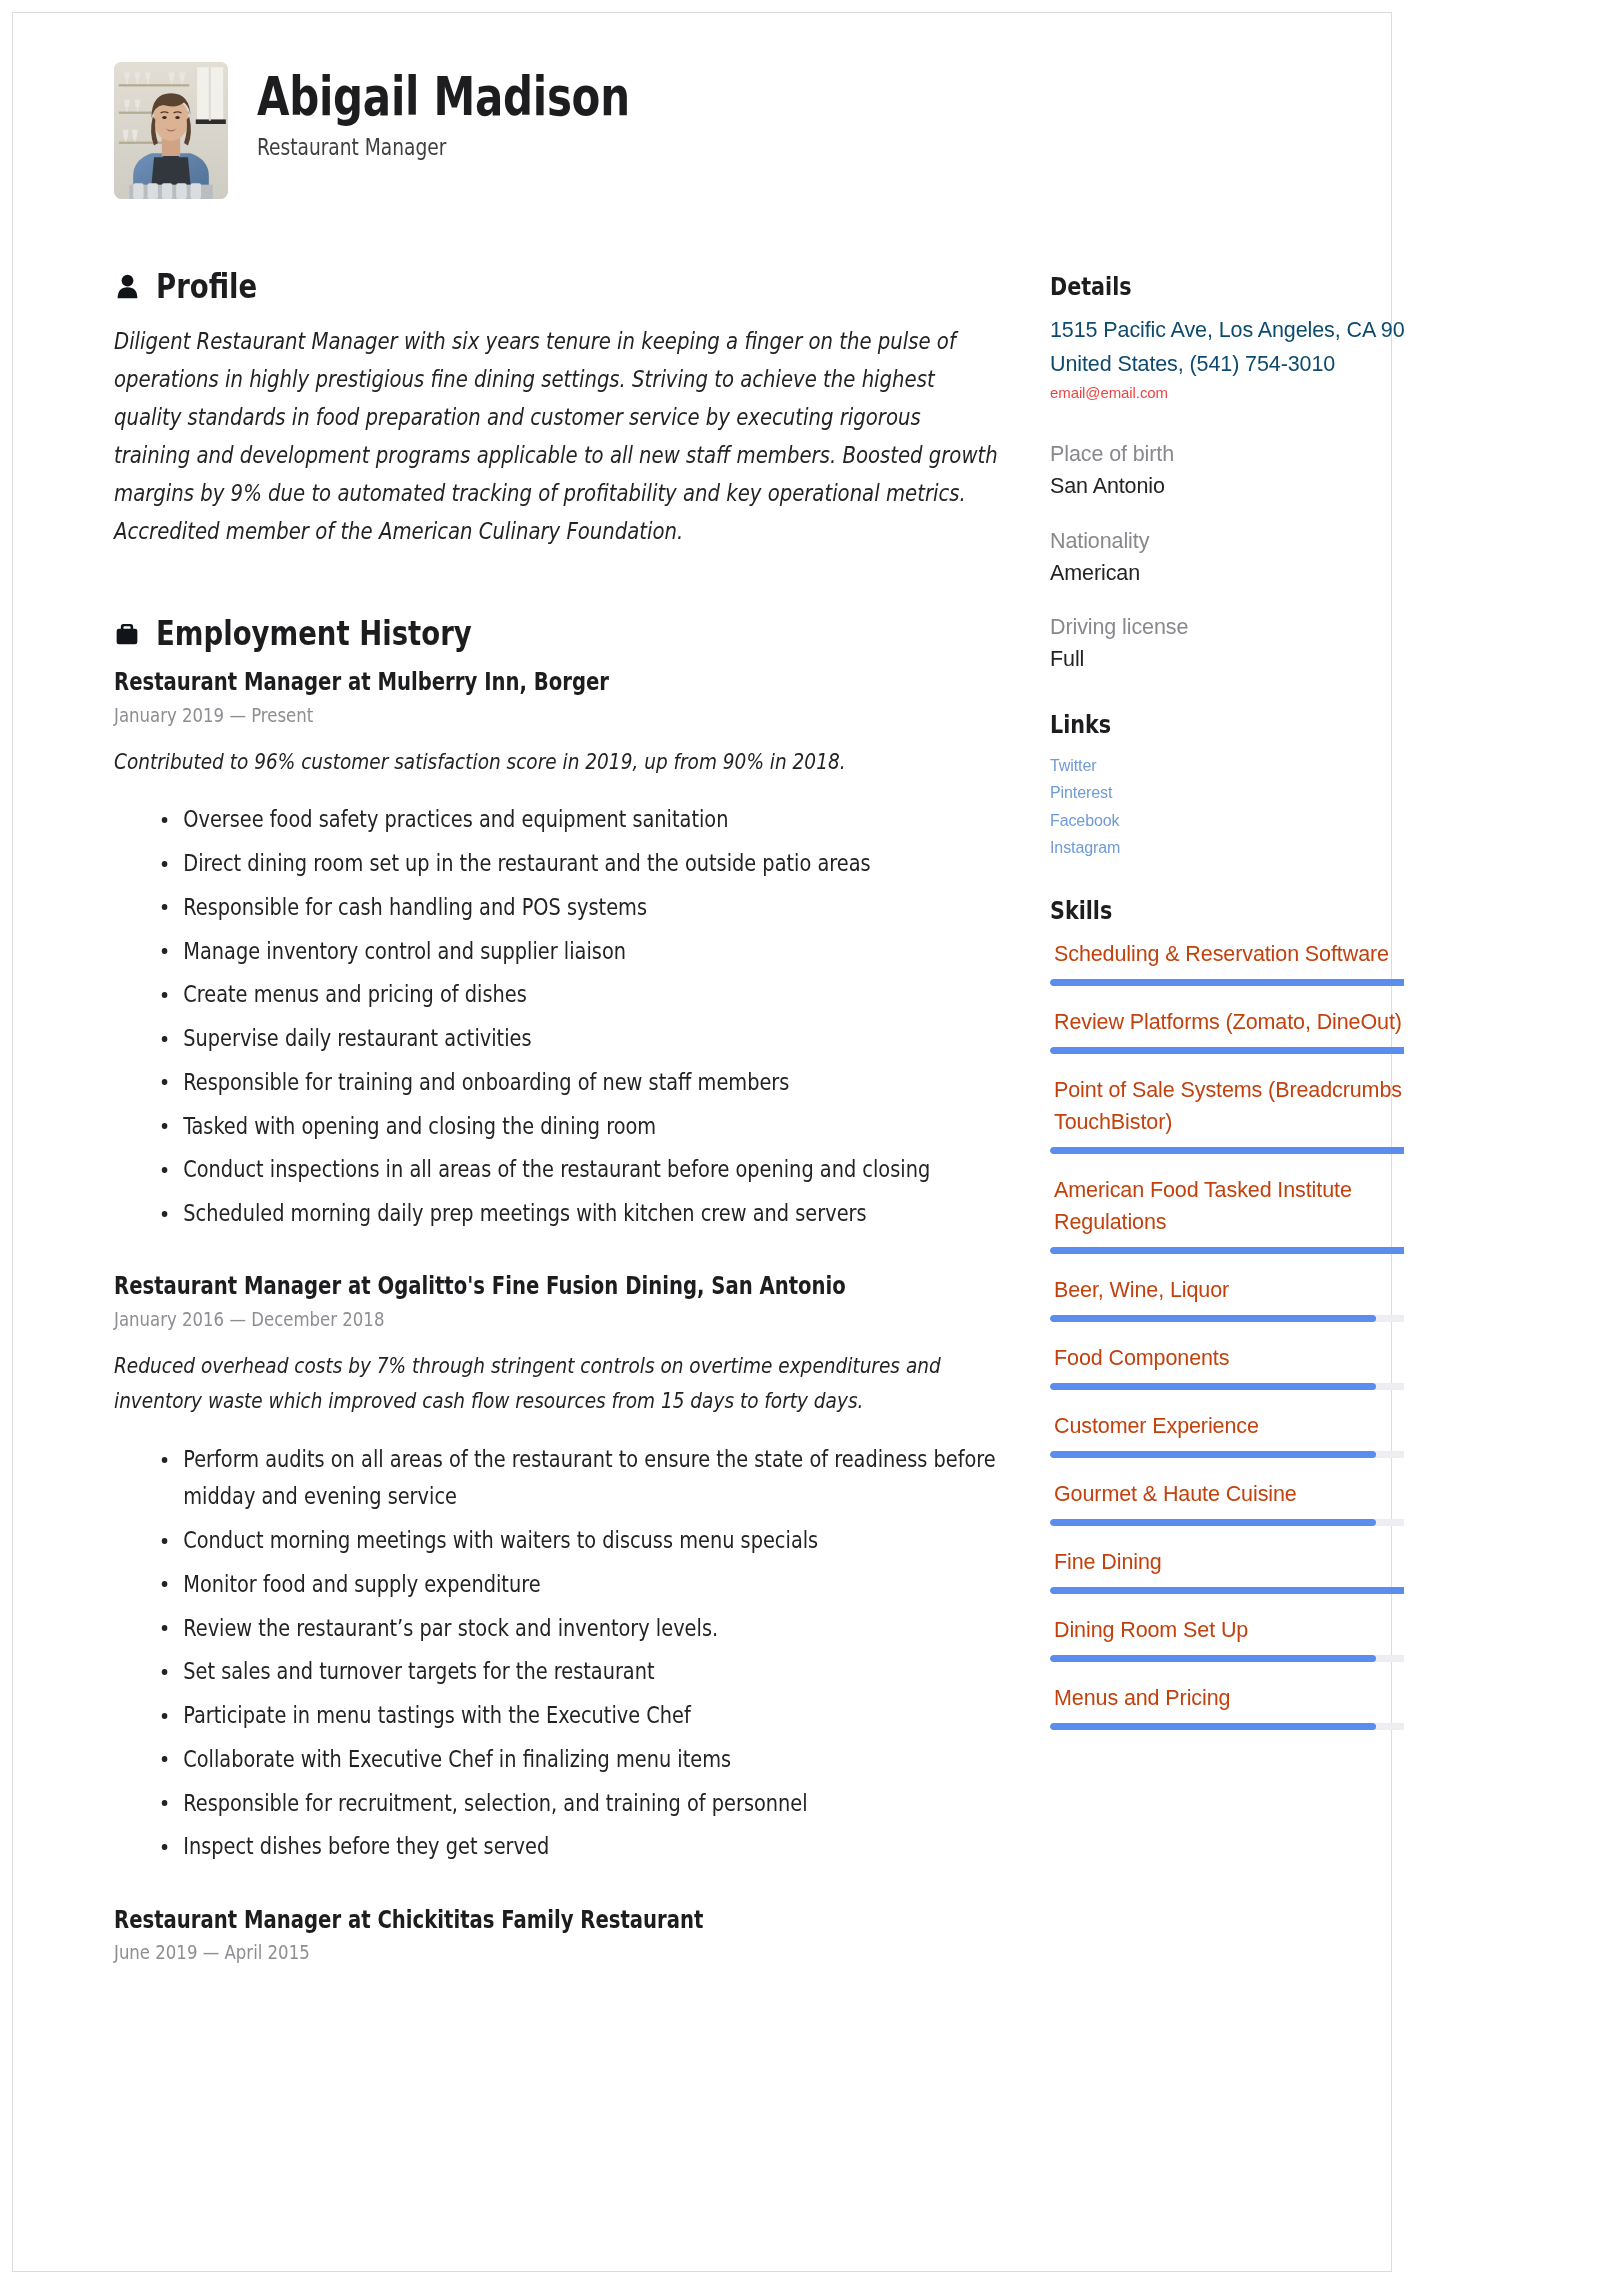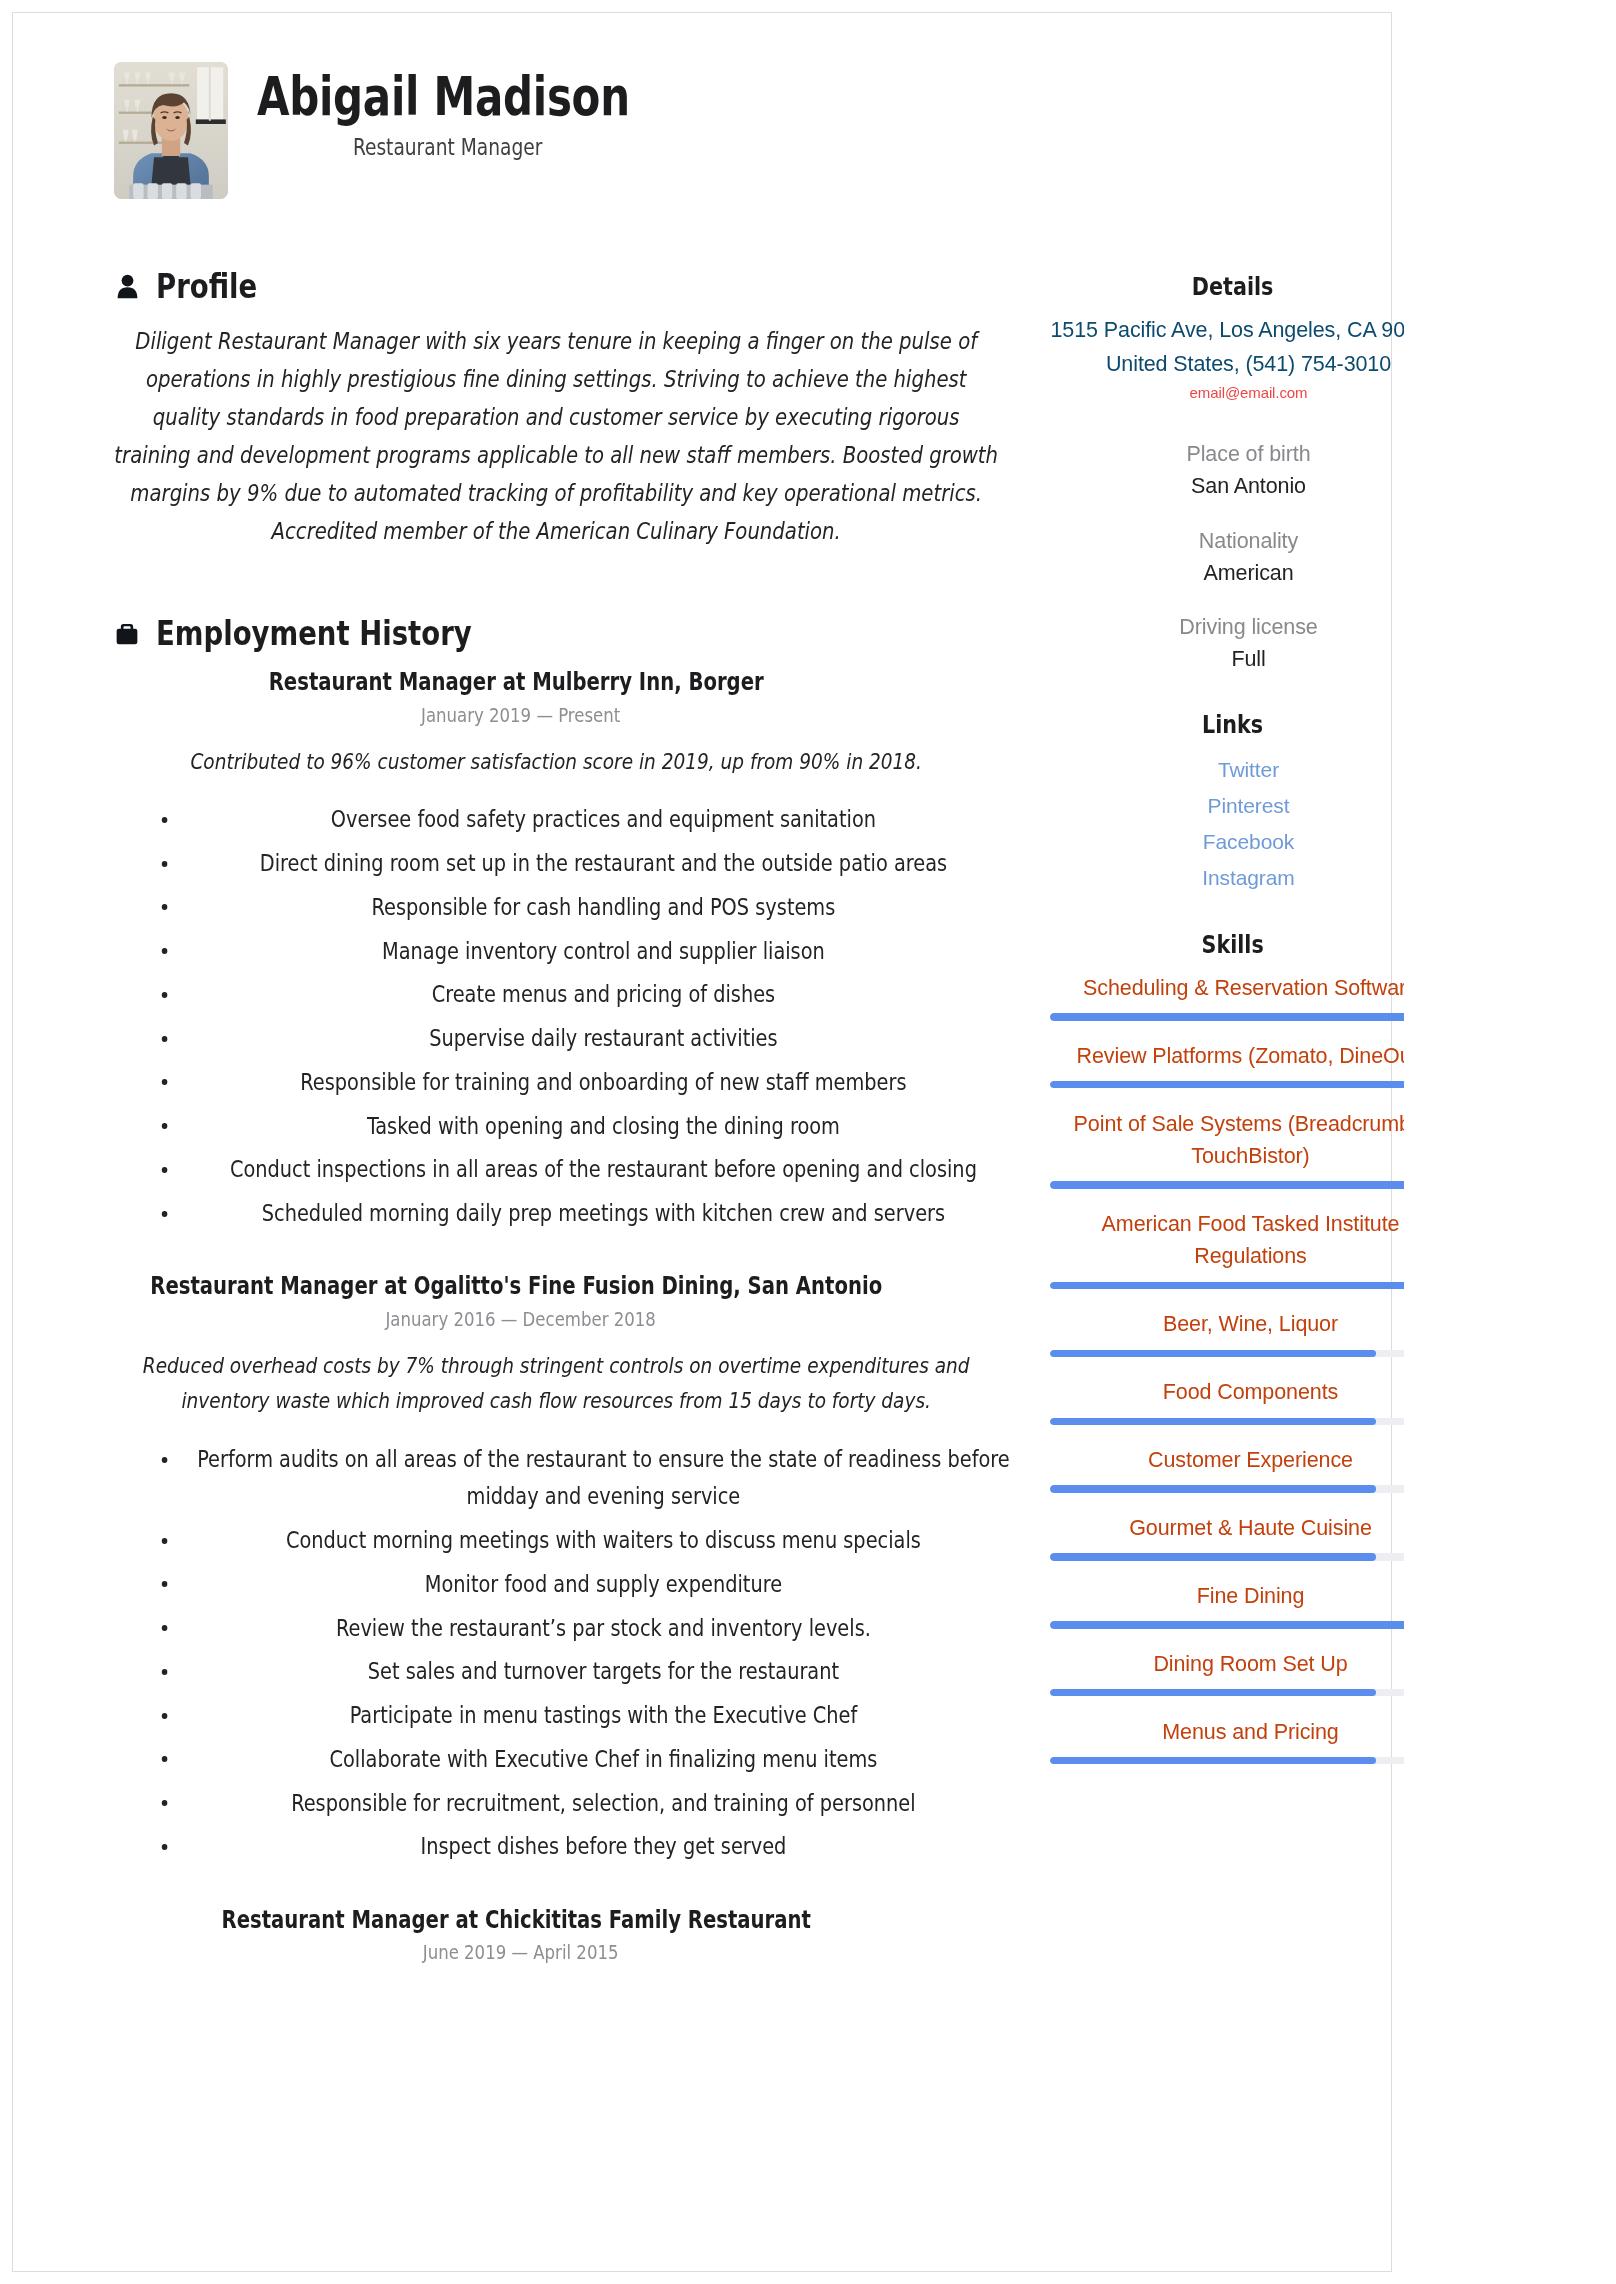--- a/index.html
+++ b/index.html
@@ -12,21 +12,20 @@
     -webkit-font-smoothing: antialiased;
   }
 
   .page {
     position: relative;
     width: 1404px;
     height: 2284px;
     background: #ffffff;
     box-sizing: border-box;
     overflow: hidden;
-    text-align: center;
   }
 
   .page-border {
     position: absolute;
     left: 11.7px;
     top: 11.7px;
     right: 11.7px;
     bottom: 11.7px;
     border: 1.3px solid #dcdcdc;
     pointer-events: none;
@@ -224,21 +223,21 @@
   }
   .side-value {
     font-size: 21.5px;
     line-height: 1.5;
     color: #232326;
     margin: 0;
     letter-spacing: -0.1px;
   }
   .side-link {
     display: block;
-    font-size: 21px;
+    font-size: 16px;
     line-height: 1.72;
     color: #6f9ad8;
     text-decoration: none;
     letter-spacing: -0.1px;
   }
   .email-link {
     font-size: 15px;
     line-height: 1.55;
     color: #ef4444;
     text-decoration: none;

